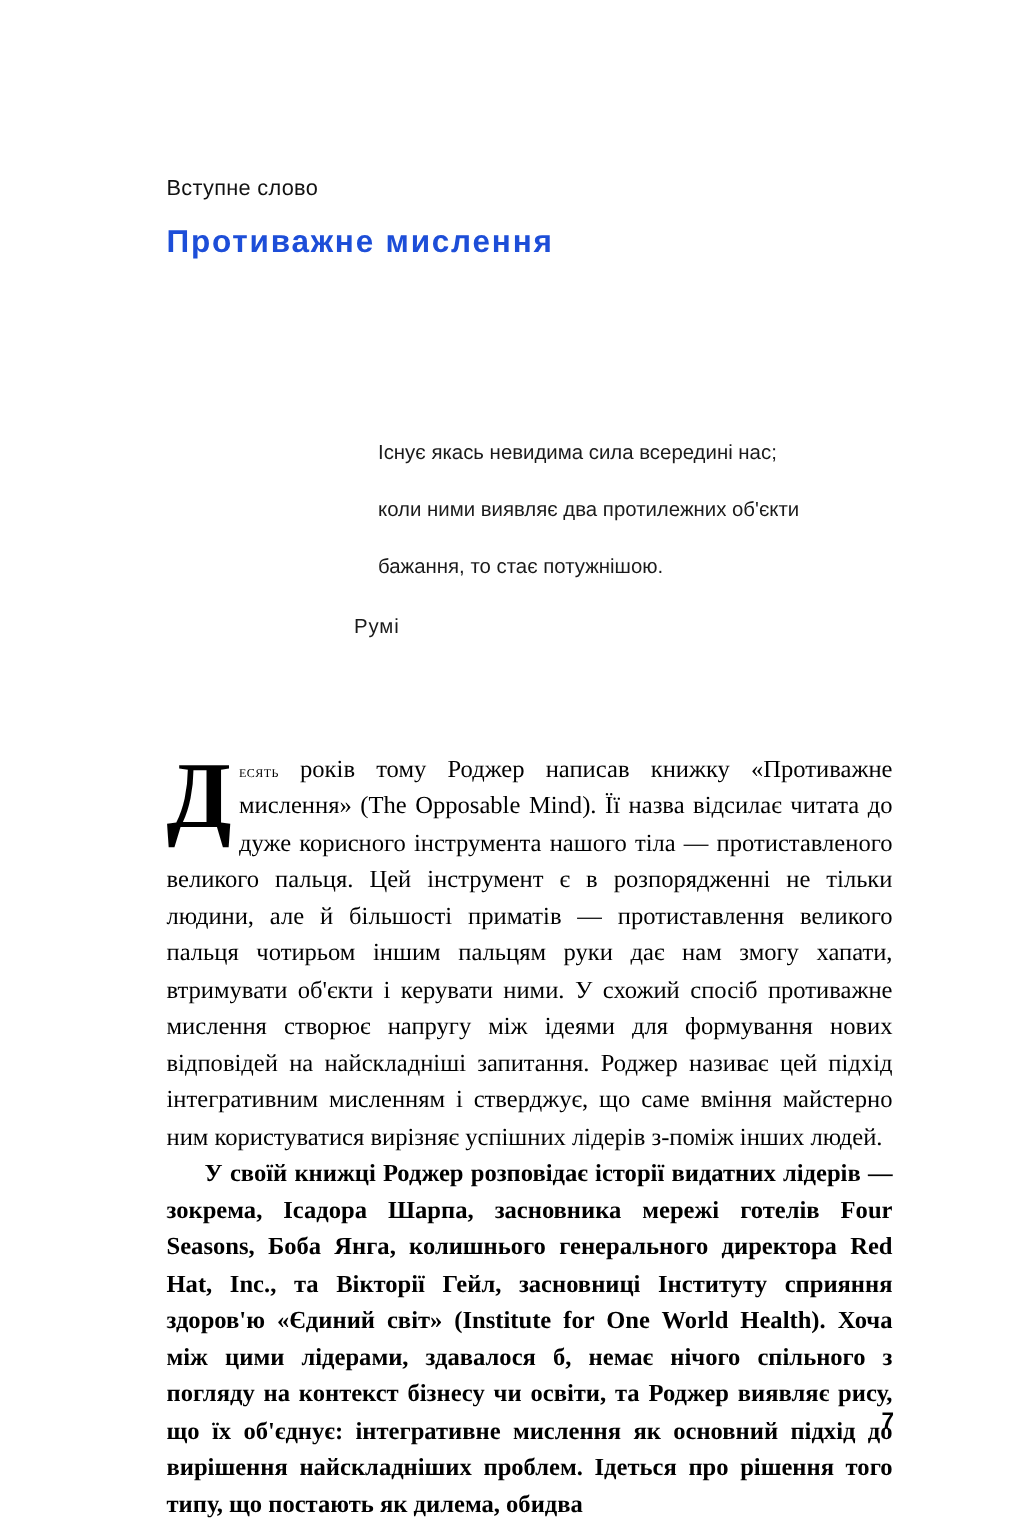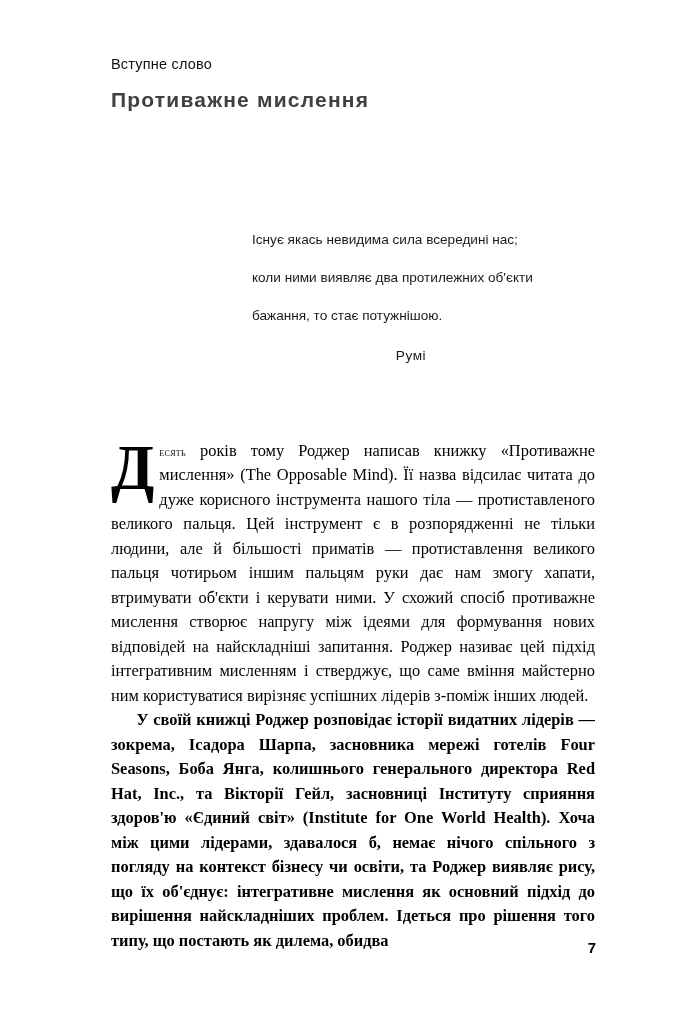--- a/index.html
+++ b/index.html
@@ -14,53 +14,53 @@
     font-family: "Liberation Serif", serif;
     color: #000000;
     overflow: hidden;
   }
   .page {
     position: absolute;
     top: 0; left: 0;
     width: 682px;
     height: 1024px;
     box-sizing: border-box;
-    padding: 56px 86px 40px 111px;
+    padding: 118px 86px 40px 111px;
   }
   .eyebrow {
     font-family: "Liberation Sans", sans-serif;
     font-size: 14.5px;
     letter-spacing: 0.2px;
     color: #111;
     margin: 0 0 14px 0;
     line-height: 1.2;
   }
   .chapter-title {
     font-family: "Liberation Sans", sans-serif;
     font-weight: bold;
     font-size: 21px;
     letter-spacing: 1.2px;
-    color: #404040;
+    color: #1d4ed8;
     margin: 0;
     line-height: 1.2;
   }
   .epigraph {
     margin: 116px 0 0 125px;
     width: 350px;
     font-family: "Liberation Sans", sans-serif;
     font-size: 13.6px;
     line-height: 1.62;
     color: #1a1a1a;
   }
   .epigraph p {
     margin: 16px;
   }
   .epigraph .attribution {
     margin-top: 18px;
-    text-align: center;
+    text-align: left;
     font-size: 13.6px;
     letter-spacing: 0.6px;
   }
   .body-text {
     margin-top: 72px;
     width: 484px;
     font-size: 16.4px;
     line-height: 1.495;
     text-align: justify;
     text-justify: inter-word;

